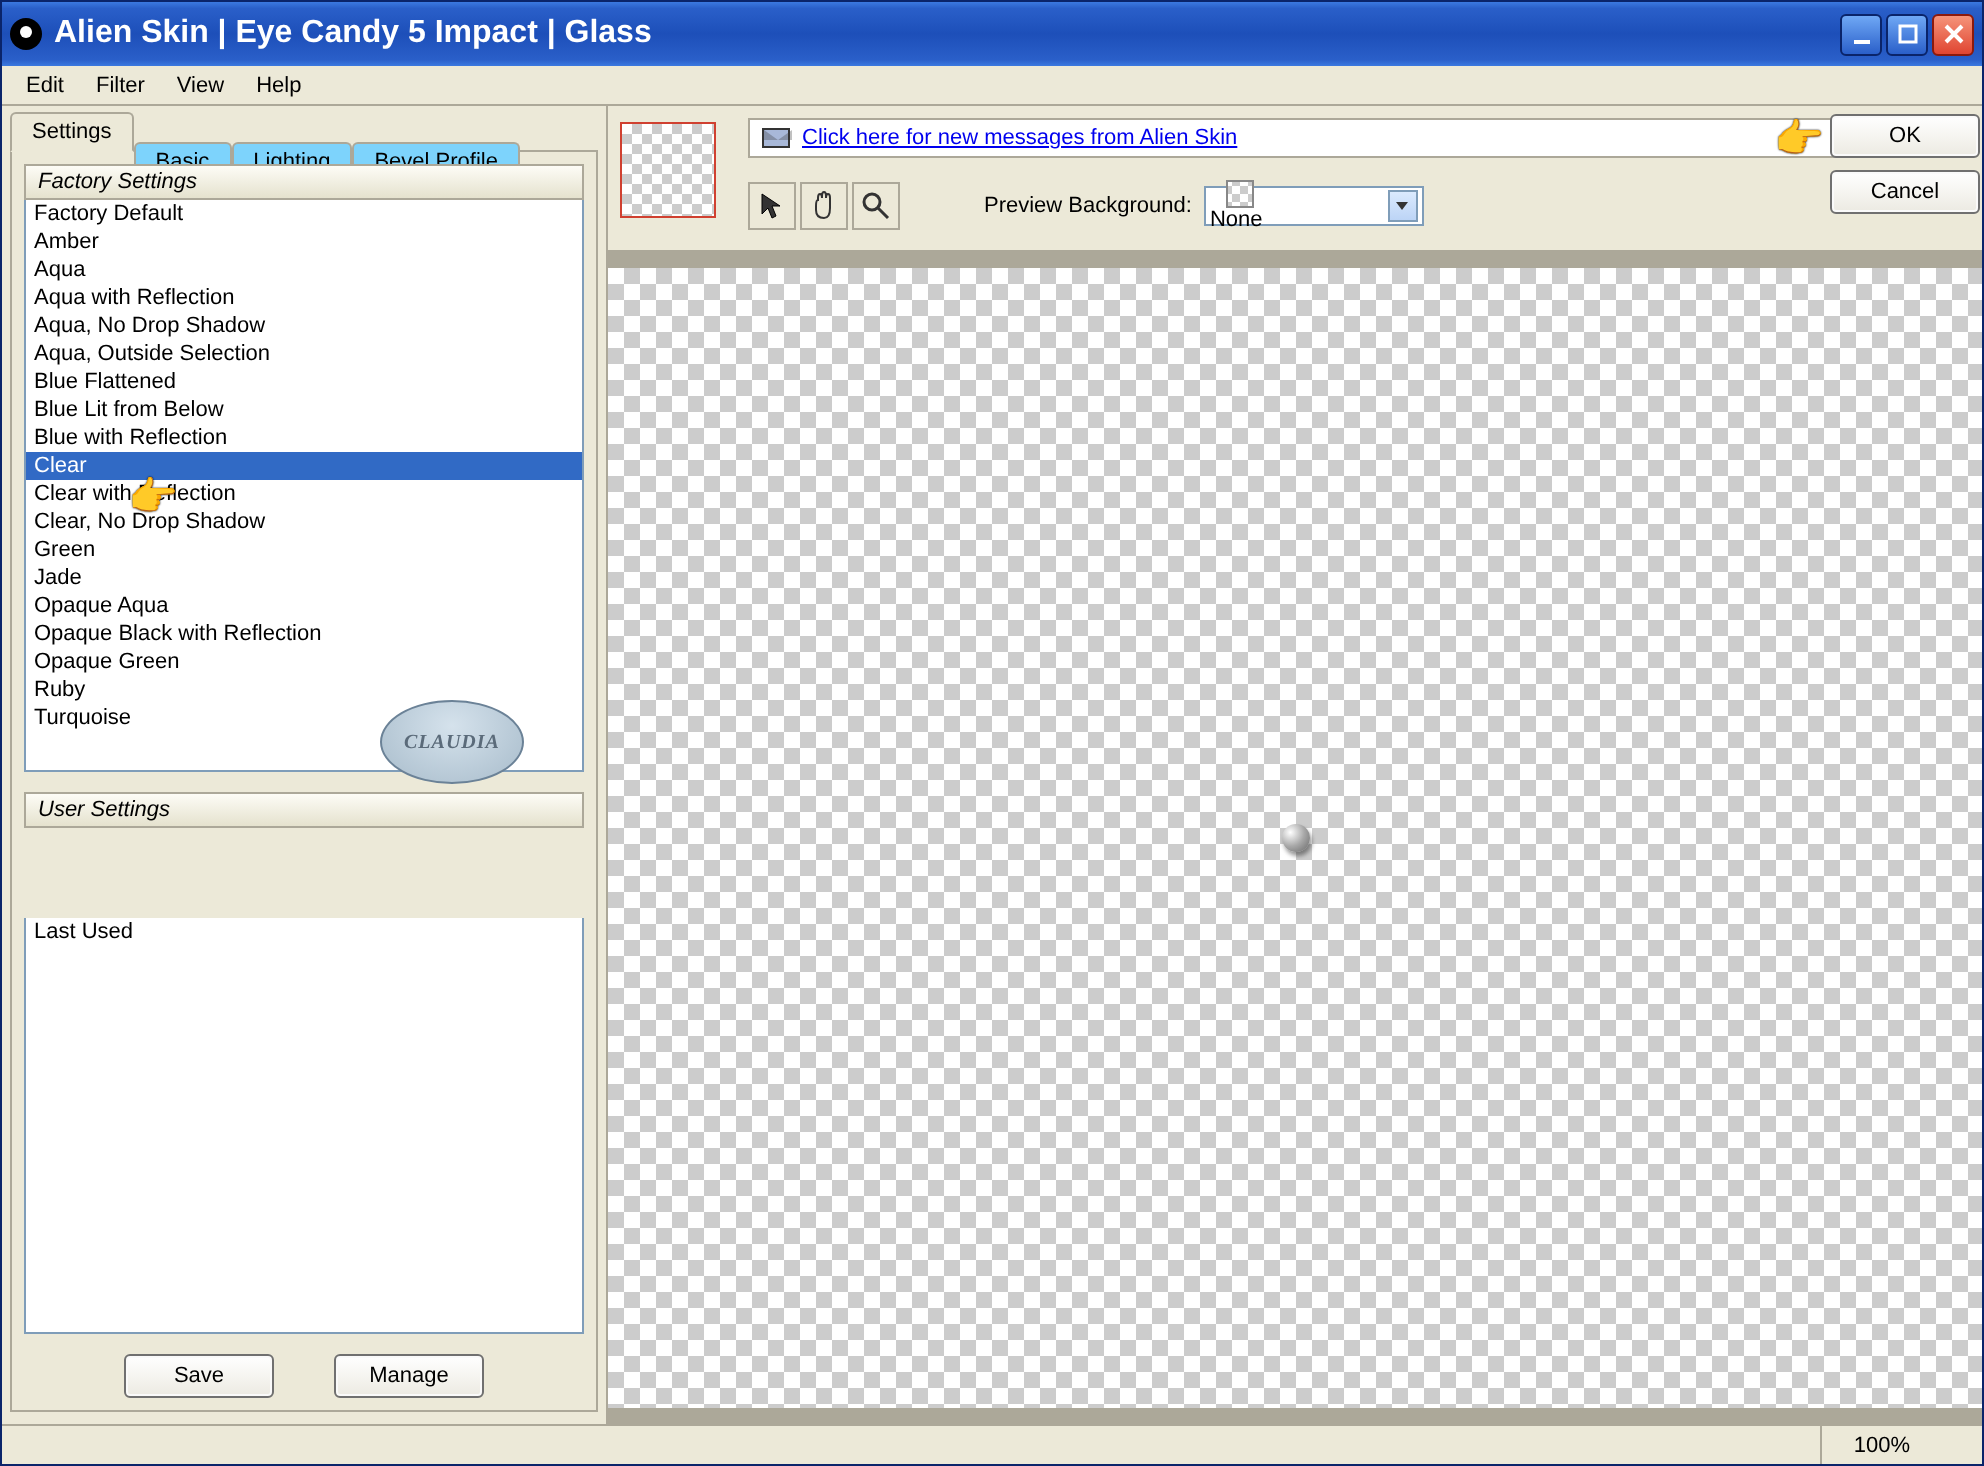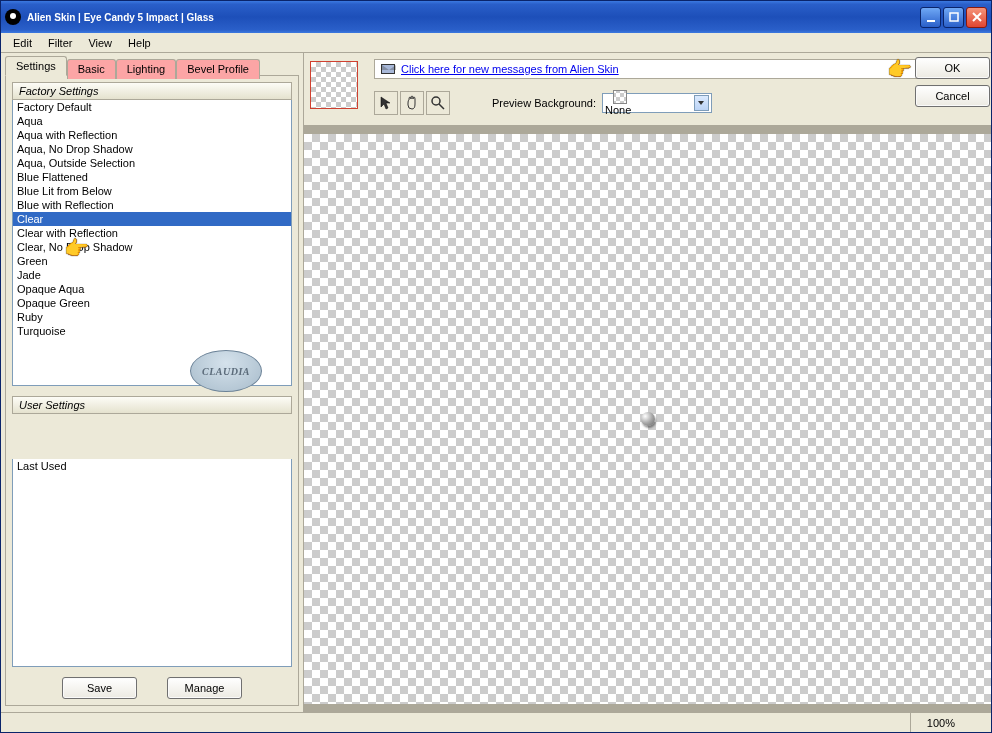--- a/index.html
+++ b/index.html
@@ -17,21 +17,21 @@
   }
   
   .titlebar {
     height: 25px;
     background: linear-gradient(to bottom, #3b79e0 0%, #2a5fc9 10%, #1d4fb9 50%, #2a5fc9 90%, #3b79e0 100%);
     color: #fff;
     display: flex;
     align-items: center;
     padding: 16px 4px;
     font-weight: bold;
-    font-size: 10px;
+    font-size: 16px;
   }
   .titlebar .app-icon {
     width: 16px; height: 16px;
     background: #000;
     border-radius: 50%;
     margin-right: 6px;
     position: relative;
   }
   .titlebar .app-icon::after {
     content: "";
@@ -94,25 +94,25 @@
   }
   .tabs {
     display: flex;
     border-bottom: 1px solid #aca899;
     height: 21px;
   }
   .tab {
     padding: 3px 10px 2px 10px;
     border: 1px solid #aca899;
     border-bottom: none;
-    background: #fca5a5;
+    background: #7dd3fc;
     margin-right: 0px;
     cursor: pointer;
     position: relative;
-    top: 4px;
+    top: 16px;
     border-radius: 3px 3px 0 0;
   }
   .tab.active {
     background: #ece9d8;
     border-bottom: 1px solid #ece9d8;
     z-index: 2;
     top: 1px;
     font-weight: normal;
   }
   .panel-body {
@@ -421,33 +421,35 @@
       <div class="tab">Basic</div>
       <div class="tab">Lighting</div>
       <div class="tab">Bevel Profile</div>
     </div>
     <div class="panel-body">
 
       <div class="list-section" style="position:relative;">
         <div class="list-header">Factory Settings</div>
         <div class="listbox factory" id="factory-list">
             <div class="list-item">Factory Default</div>
+            <div class="list-item">Amber</div>
             <div class="list-item">Aqua</div>
             <div class="list-item">Aqua with Reflection</div>
             <div class="list-item">Aqua, No Drop Shadow</div>
             <div class="list-item">Aqua, Outside Selection</div>
             <div class="list-item">Blue Flattened</div>
             <div class="list-item">Blue Lit from Below</div>
             <div class="list-item">Blue with Reflection</div>
             <div class="list-item selected">Clear</div>
             <div class="list-item">Clear with Reflection</div>
             <div class="list-item">Clear, No Drop Shadow</div>
             <div class="list-item">Green</div>
             <div class="list-item">Jade</div>
             <div class="list-item">Opaque Aqua</div>
+            <div class="list-item">Opaque Black with Reflection</div>
             <div class="list-item">Opaque Green</div>
             <div class="list-item">Ruby</div>
             <div class="list-item">Turquoise</div>
           </div>
         <div class="hand-pointer" style="left:52px; top:154px;"></div>
         <div class="watermark">CLAUDIA</div>
       </div>
 
       <div class="spacer"></div>
 

